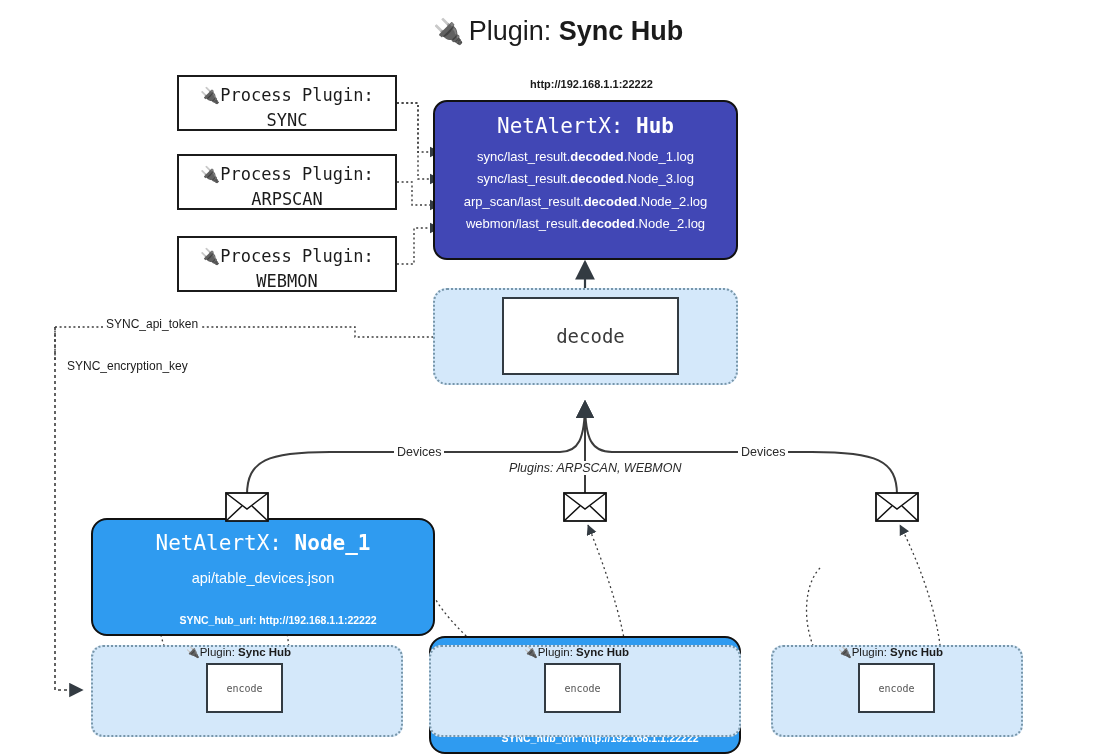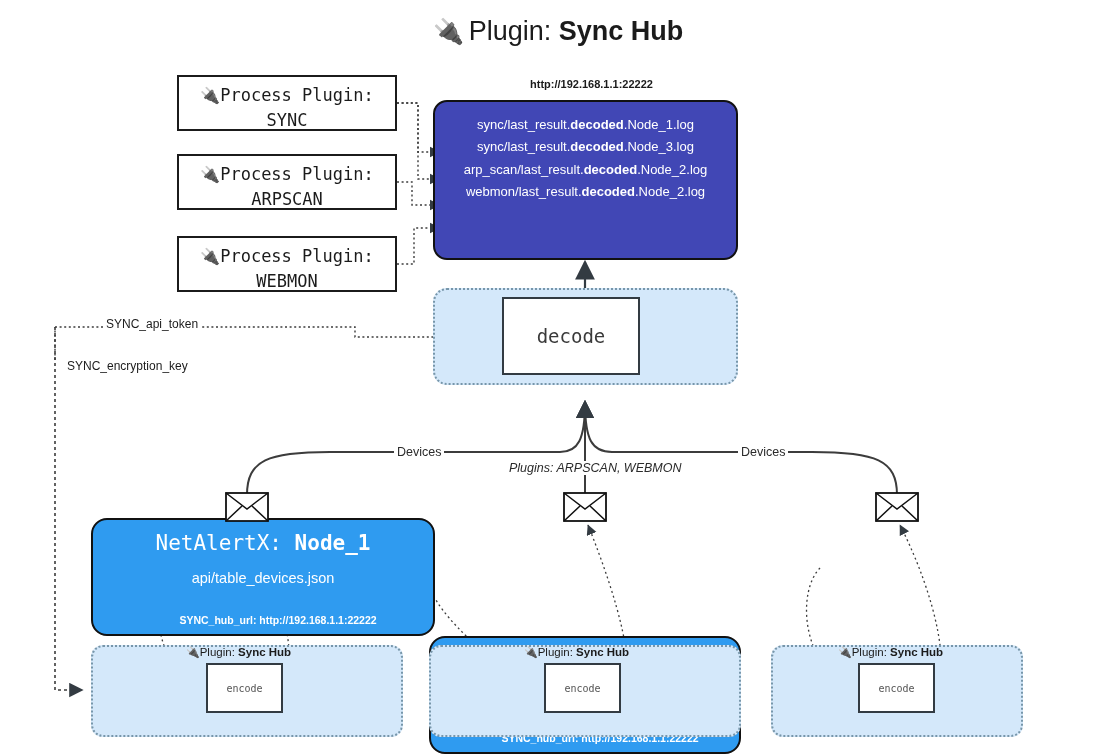--- a/index.html
+++ b/index.html
@@ -246,28 +246,29 @@
   </div>
 
   <div class="node proc-box" style="left:177px; top:236px; width:220px; height:56px;">
     <div class="l1"><span class="plug">🔌</span><span>Process Plugin:</span></div>
     <div class="l2">WEBMON</div>
   </div>
 
   <div id="hub-url" style="left:530px; top:78px;">http://192.168.1.1:22222</div>
 
   <div class="node hub-box" style="left:433px; top:100px; width:305px; height:160px;">
+    <div class="hub-title"><span>NetAlertX: </span><b>Hub</b></div>
     <div class="hub-line"><span>sync/last_result.</span><b>decoded</b><span>.Node_1.log</span></div>
     <div class="hub-line"><span>sync/last_result.</span><b>decoded</b><span>.Node_3.log</span></div>
     <div class="hub-line"><span>arp_scan/last_result.</span><b>decoded</b><span>.Node_2.log</span></div>
     <div class="hub-line"><span>webmon/last_result.</span><b>decoded</b><span>.Node_2.log</span></div>
   </div>
 
   <div class="node cluster" style="left:433px; top:288px; width:305px; height:97px;"></div>
-  <div class="node plain-box" id="decode-box" style="left:502px; top:297px; width:138px; height:78px;">decode</div>
+  <div class="node plain-box" id="decode-box" style="left:502px; top:297px; width:177px; height:78px;">decode</div>
 
   <div class="token-label" style="left:103px; top:317px;">SYNC_api_token</div>
   <div class="token-label" style="left:64px; top:359px;">SYNC_encryption_key</div>
 
   <div class="edge-label" style="left:394px; top:445px;">Devices</div>
   <div class="edge-label" style="left:738px; top:445px;">Devices</div>
   <div class="edge-label" style="left:506px; top:461px;font-style:italic;">Plugins: ARPSCAN, WEBMON</div>
 
   <div class="envelope" style="left:225px; top:492px;">
     <svg width="44" height="30" viewBox="0 0 44 30">

